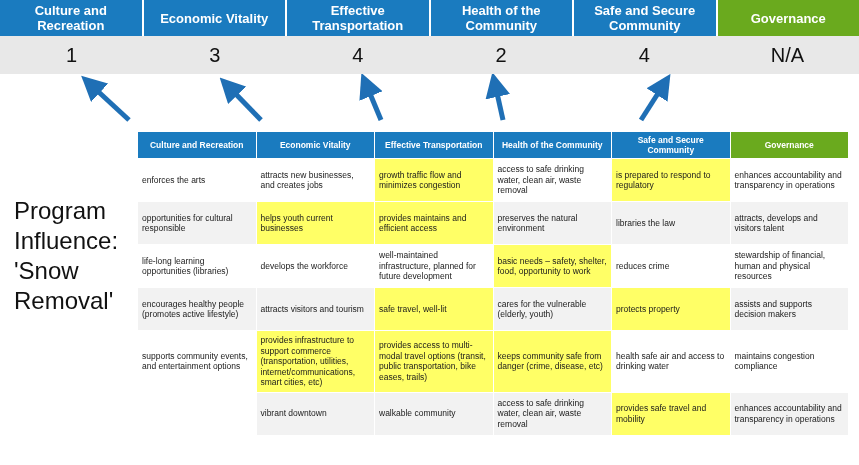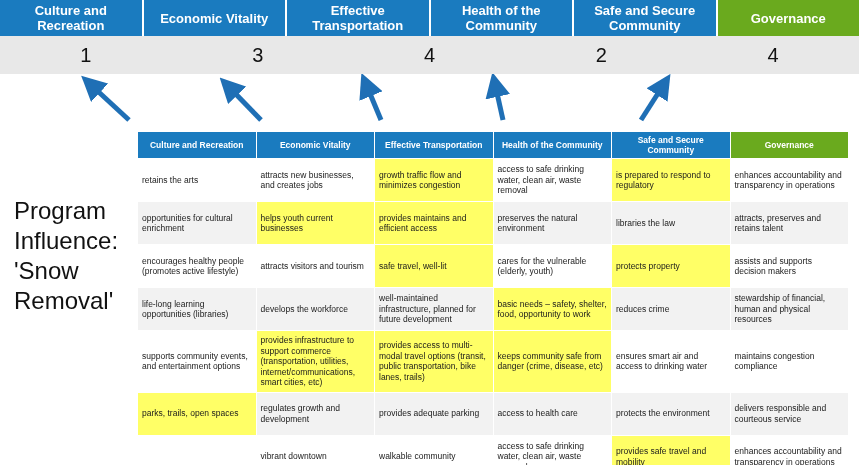--- a/index.html
+++ b/index.html
@@ -128,20 +128,21 @@
     <div class="top-head" style="background: rgb(26, 123, 191);">Safe and Secure Community</div>
     <div class="top-head" style="background: rgb(106, 170, 30);">Governance</div>
   </div>
 
 <div id="score-band">
     <div class="score-cell">1</div>
     <div class="score-cell">3</div>
     <div class="score-cell">4</div>
     <div class="score-cell">2</div>
     <div class="score-cell">4</div>
+    <div class="score-cell">N/A</div>
   </div>
 
 <svg id="arrow-layer" viewBox="0 0 859 58" width="859" height="58">
   <defs>
     <marker id="ah" markerWidth="5" markerHeight="5" refX="2.6" refY="2.5" orient="auto" markerUnits="strokeWidth">
       <path d="M0,0 L5,2.5 L0,5 z" fill="#1f6fb5"></path>
     </marker>
   </defs>
   <g stroke="#1f6fb5" stroke-width="5" fill="none" marker-end="url(#ah)">
     <line x1="129" y1="46" x2="90" y2="10"></line>
@@ -160,66 +161,58 @@
         <th style="background: rgb(26, 123, 191);">Culture and Recreation</th>
         <th style="background: rgb(26, 123, 191);">Economic Vitality</th>
         <th style="background: rgb(26, 123, 191);">Effective Transportation</th>
         <th style="background: rgb(26, 123, 191);">Health of the Community</th>
         <th style="background: rgb(26, 123, 191);">Safe and Secure Community</th>
         <th style="background: rgb(106, 170, 30);">Governance</th>
       </tr>
   </thead>
   <tbody>
       <tr>
-        <td>retains the arts</td>
+        <td>enforces the arts</td>
         <td>attracts new businesses, and creates jobs</td>
         <td class="hl">growth traffic flow and minimizes congestion</td>
         <td>access to safe drinking water, clean air, waste removal</td>
         <td class="hl">is prepared to respond to regulatory</td>
         <td>enhances accountability and transparency in operations</td>
       </tr>
       <tr>
-        <td>opportunities for cultural enrichment</td>
+        <td>opportunities for cultural responsible</td>
         <td class="hl">helps youth current businesses</td>
         <td class="hl">provides maintains and efficient access</td>
         <td>preserves the natural environment</td>
         <td>libraries the law</td>
-        <td>attracts, preserves and retains talent</td>
+        <td>attracts, develops and visitors talent</td>
+      </tr>
+      <tr>
+        <td>life-long learning opportunities (libraries)</td>
+        <td>develops the workforce</td>
+        <td>well-maintained infrastructure, planned for future development</td>
+        <td class="hl">basic needs – safety, shelter, food, opportunity to work</td>
+        <td>reduces crime</td>
+        <td>stewardship of financial, human and physical resources</td>
       </tr>
       <tr>
         <td>encourages healthy people (promotes active lifestyle)</td>
         <td>attracts visitors and tourism</td>
         <td class="hl">safe travel, well-lit</td>
         <td>cares for the vulnerable (elderly, youth)</td>
         <td class="hl">protects property</td>
         <td>assists and supports decision makers</td>
       </tr>
       <tr>
-        <td>life-long learning opportunities (libraries)</td>
-        <td>develops the workforce</td>
-        <td>well-maintained infrastructure, planned for future development</td>
-        <td class="hl">basic needs – safety, shelter, food, opportunity to work</td>
-        <td>reduces crime</td>
-        <td>stewardship of financial, human and physical resources</td>
-      </tr>
-      <tr>
         <td>supports community events, and entertainment options</td>
         <td class="hl">provides infrastructure to support commerce (transportation, utilities, internet/communications, smart cities, etc)</td>
-        <td class="hl">provides access to multi-modal travel options (transit, public transportation, bike lanes, trails)</td>
+        <td class="hl">provides access to multi-modal travel options (transit, public transportation, bike eases, trails)</td>
         <td class="hl">keeps community safe from danger (crime, disease, etc)</td>
-        <td>ensures smart air and access to drinking water</td>
+        <td>health safe air and access to drinking water</td>
         <td>maintains congestion compliance</td>
-      </tr>
-      <tr>
-        <td class="hl">parks, trails, open spaces</td>
-        <td>regulates growth and development</td>
-        <td>provides adequate parking</td>
-        <td>access to health care</td>
-        <td>protects the environment</td>
-        <td>delivers responsible and courteous service</td>
       </tr>
       <tr>
         <td class="empty"></td>
         <td>vibrant downtown</td>
         <td>walkable community</td>
         <td>access to safe drinking water, clean air, waste removal</td>
         <td class="hl">provides safe travel and mobility</td>
         <td>enhances accountability and transparency in operations</td>
       </tr>
     </tbody>

